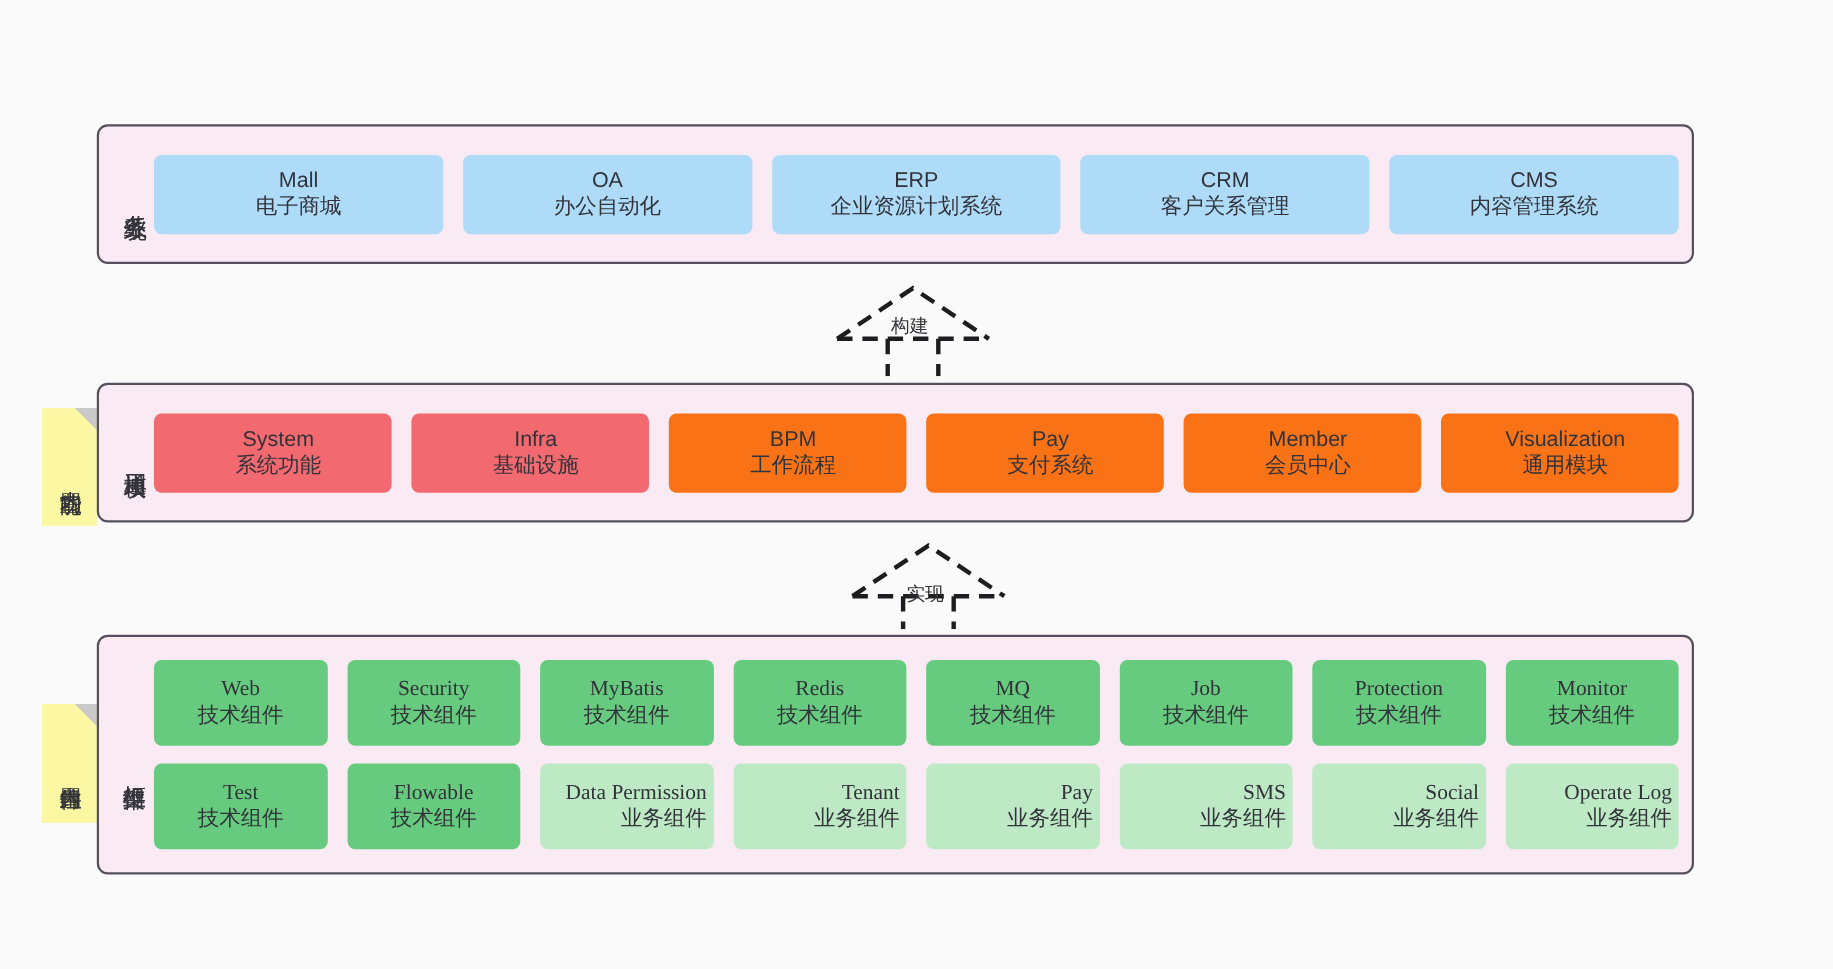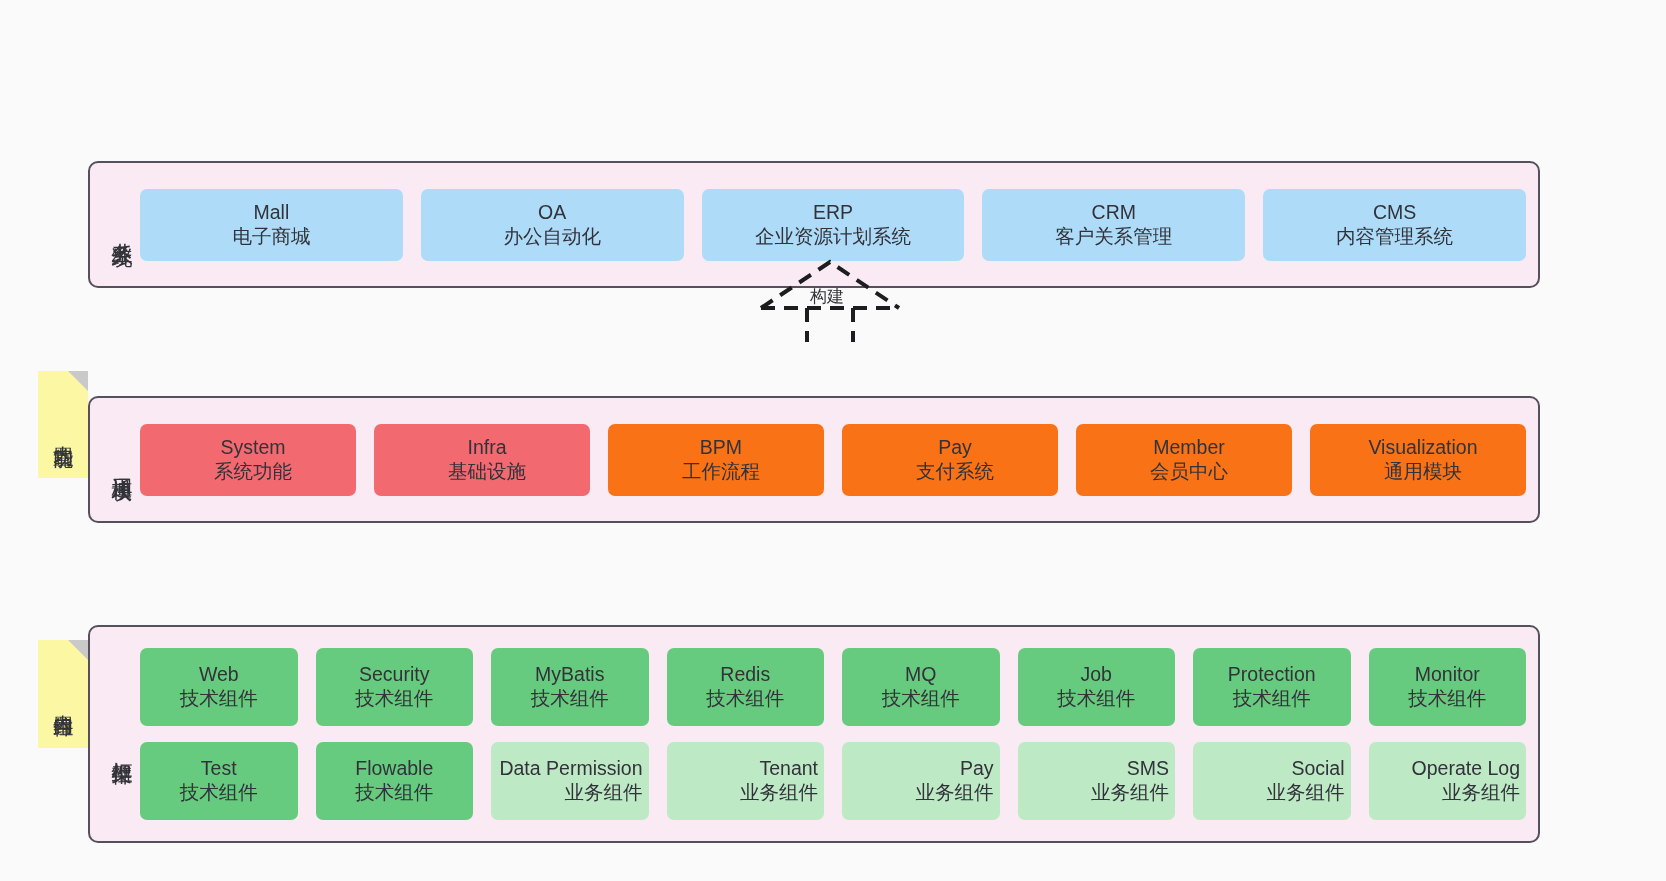--- a/index.html
+++ b/index.html
@@ -27,21 +27,20 @@
   
   .layer {
     position: absolute;
     box-sizing: border-box;
     background: #f9eaf4;
     border: 2px solid #55505c;
     border-radius: 10px;
     display: flex;
     flex-direction: row;
     align-items: stretch;
-    margin-top: 48px;
   }
 
   .layer-title {
     flex: 0 0 auto;
     width: 44px;
     display: flex;
     align-items: flex-start;
     justify-content: center;
     padding-top: 6px;
     font-size: 21px;
@@ -97,21 +96,21 @@
     left: 88px;  top: 113px;  width: 1452px; height: 127px;
   }
   #layer-business .card { height: 72px; }
 
   #layer-common {
     left: 88px;  top: 348px;  width: 1452px; height: 127px;
   }
   #layer-common .card { height: 72px; padding-left: 16px; }
 
   #layer-framework {
-    left: 88px;  top: 577px;  width: 1452px; height: 218px;
+    left: 88px;  top: 577px;  width: 1452px; height: 218px; font-family: Liberation Serif, serif;
   }
   #layer-framework .layer-title { padding-top: 26px; }
   #layer-framework .card { height: 78px; }
 
   
   .note {
     position: absolute;
     box-sizing: border-box;
     background: #fbf7a2;
     font-size: 20px;
@@ -222,20 +221,29 @@
           <span class="t2">会员中心</span>
         </div>
         <div class="card c-pink">
           <span class="t1">Visualization</span>
           <span class="t2">通用模块</span>
         </div>
       </div>
     </div>
   </div>
 
+  <div class="arrow-group" style="left:771px; top:492px; width:146px; height:80px;">
+    <svg width="146" height="80" viewBox="0 0 146 80">
+      <polyline points="4,50 73,4 142,50" fill="none" stroke="#1d1d1f" stroke-width="4" stroke-dasharray="14,9" stroke-linecap="butt"></polyline>
+      <polyline points="4,50 142,50" fill="none" stroke="#1d1d1f" stroke-width="4" stroke-dasharray="14,9" stroke-linecap="butt"></polyline>
+      <line x1="50" y1="50" x2="50" y2="80" stroke="#1d1d1f" stroke-width="4" stroke-dasharray="14,9"></line>
+      <line x1="96" y1="50" x2="96" y2="80" stroke="#1d1d1f" stroke-width="4" stroke-dasharray="14,9"></line>
+    </svg>
+    <span class="arrow-label" style="left:53px; top:36px;">实现</span>
+  </div>
 
   <div class="note" id="note-framework">
     <span class="fold"></span>
     <span>内置组件</span>
   </div>
 
   <div class="layer" id="layer-framework">
     <div class="layer-title">框架组件</div>
     <div class="layer-body">
 

